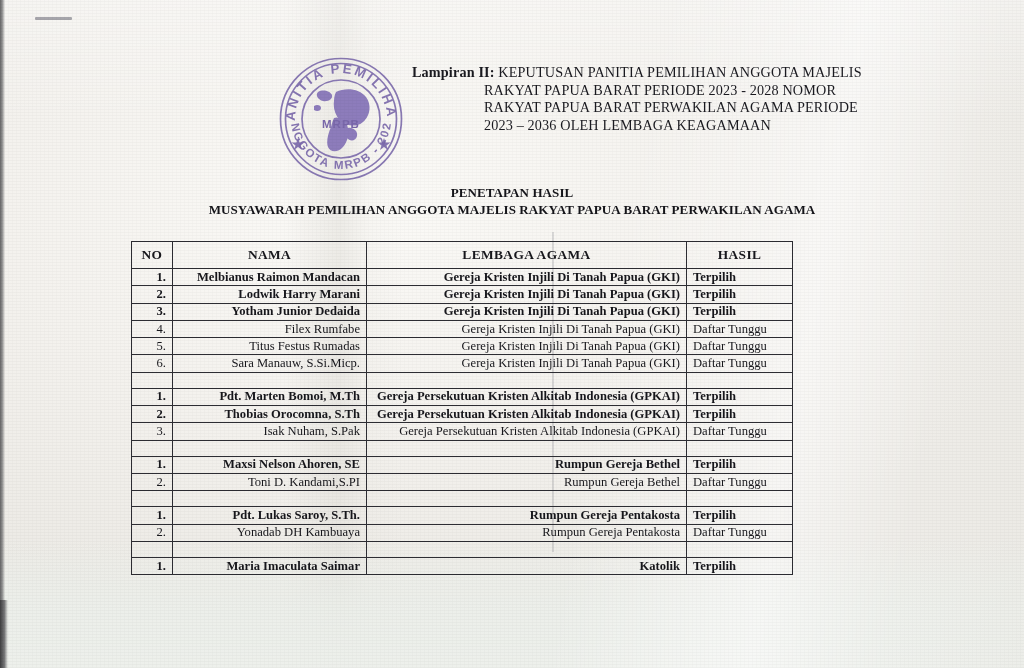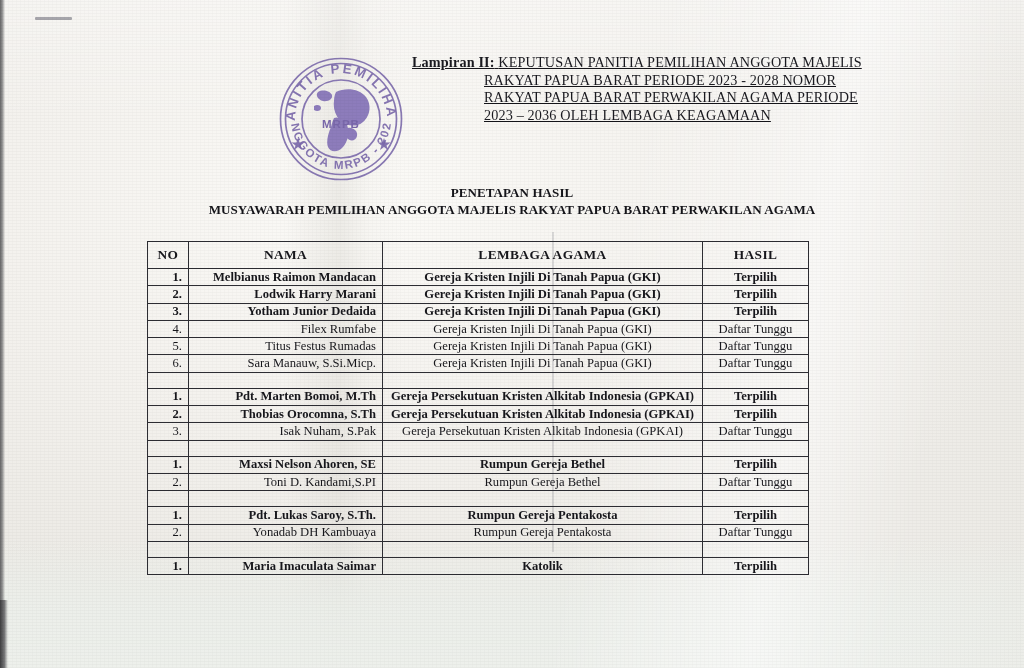--- a/index.html
+++ b/index.html
@@ -79,23 +79,22 @@
   #seal {
     position: absolute;
     left: 278px; top: 56px;
     width: 126px; height: 126px;
     pointer-events: none;
   }
 
   
   #header-block {
     position: absolute;
-    left: 412px; top: 54px;
+    left: 412px; top: 64px;
     width: 412px;
-    text-decoration: underline;
   }
   #header-block .hline {
     font-size: 14.2px;
     line-height: 17.6px;
     letter-spacing: .15px;
     white-space: nowrap;
     color: #1a1a20;
   }
   #header-block .hline.indent { padding-left: 72px; }
   .lampiran-label { font-weight: bold; }
@@ -118,21 +117,20 @@
   
   #tbl-wrap {
     position: absolute;
     left: 131px; top: 241px;
     width: 661px;
   }
   table.reg {
     border-collapse: collapse;
     width: 661px;
     table-layout: fixed;
-    margin-left: 16px;
   }
   table.reg td, table.reg th {
     border: 1px solid #2d2d33;
     padding: 0 6px;
     font-size: 12.6px;
     vertical-align: middle;
     color: #17171c;
     overflow: hidden;
     white-space: nowrap;
   }
@@ -143,22 +141,22 @@
     letter-spacing: .4px;
     height: 26px;
   }
   col.c-no    { width: 41px; }
   col.c-nama  { width: 194px; }
   col.c-lemb  { width: 320px; }
   col.c-hasil { width: 106px; }
 
   td.no    { text-align: right; padding-right: 9px; height: 16.3px; }
   td.nama  { text-align: right; padding-left: 8px; }
-  td.lemb  { text-align: center; padding-left: 7px; }
-  td.hasil { text-align: center; padding-left: 7px; font-family: Liberation Serif, serif; }
+  td.lemb  { text-align: right; padding-left: 7px; }
+  td.hasil { text-align: left; padding-left: 7px; font-family: Liberation Serif, serif; }
 
   tr.bold td { font-weight: bold; }
   tr.spacer td { height: 15px; }
   tr.r   td { height: 16.3px; }
   #grain {
     position: absolute;
     inset: 0;
     pointer-events: none;
     opacity: .045;
     background-image:

